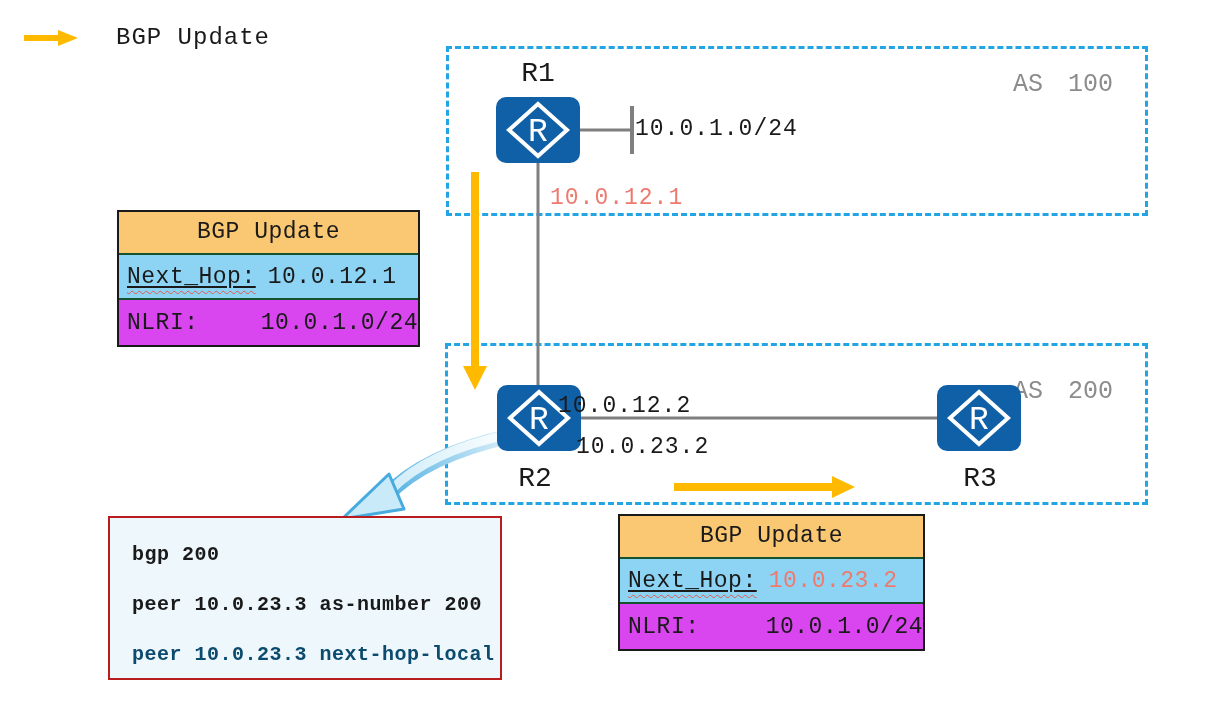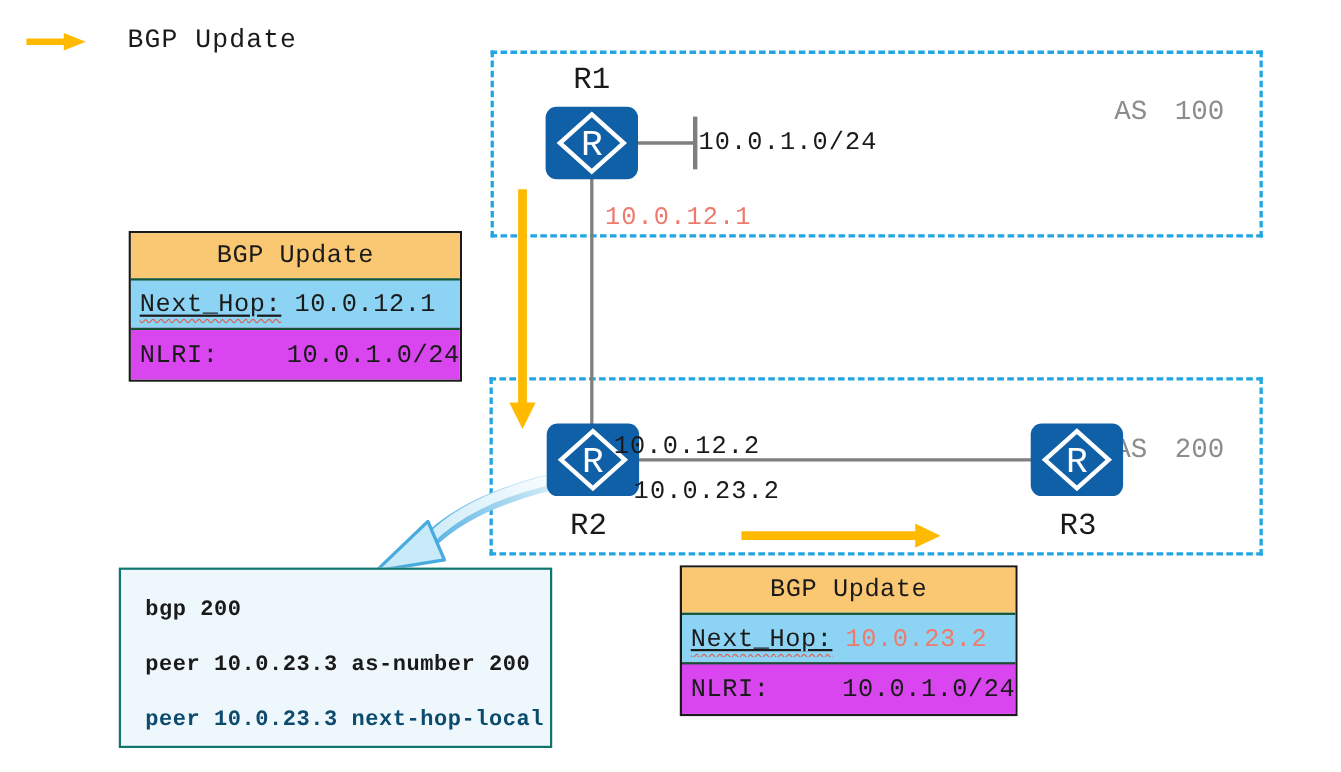--- a/index.html
+++ b/index.html
@@ -2,21 +2,21 @@
 <html><head>
 <meta charset="utf-8">
 <style>
   html,body{margin:0;padding:0;background:#fff;}
   .canvas{
     position:relative;width:1219px;height:702px;background:#ffffff;overflow:hidden;
     font-family:"Liberation Mono","DejaVu Sans Mono",monospace;color:#1a1a1a;
   }
   
   .as-box{position:absolute;border:3px dashed #22A5E2;box-sizing:border-box;}
-  .as-label{position:absolute;color:#8C8C8C;font-size:25px;text-align:right;word-spacing:10px;white-space:nowrap;margin-top:17px;}
+  .as-label{position:absolute;color:#8C8C8C;font-size:25px;text-align:right;word-spacing:10px;white-space:nowrap;}
   
   .router{position:absolute;width:84px;height:66px;background:#1060A8;border-radius:10px;}
   .router-icon{position:absolute;left:0;top:0;width:84px;height:66px;}
   .router-letter{fill:#ffffff;font-family:"Liberation Mono","DejaVu Sans Mono",monospace;font-size:33px;}
   .router-label{position:absolute;font-size:28px;text-align:center;width:84px;white-space:nowrap;}
   
   .iface-label{position:absolute;font-size:23px;letter-spacing:1px;white-space:nowrap;color:#1a1a1a;}
   .iface-label.red{color:#EE7A6F;}
   
   .legend-label{position:absolute;font-size:24px;letter-spacing:1px;white-space:nowrap;}
@@ -26,21 +26,21 @@
   .bgp-th{background:#FAC873;height:41px;line-height:41px;text-align:center;}
   .bgp-row{border-top:2px solid #14532d;padding-left:8px;display:flex;align-items:center;}
   .bgp-row.nexthop{background:#8DD3F3;height:45px;box-sizing:border-box;}
   .bgp-row.nlri{background:#d946ef;height:47px;box-sizing:border-box;justify-content:space-between;}
   .nexthop-wrap{text-decoration:underline wavy #E05A4C;text-decoration-thickness:1px;text-underline-offset:7px;}
   .nexthop-inner{text-decoration:underline;text-decoration-thickness:1.5px;text-underline-offset:3px;}
   .val{margin-left:12px;}
   .val.red{color:#EE7A6F;}
   
   .config-box{position:absolute;left:108px;top:516px;width:394px;height:164px;box-sizing:border-box;
-              background:#EDF7FC;border:2px solid #0f766e;padding:12px 0 15px 22px;}
+              background:#EDF7FC;border:2px solid #b91c1c;padding:12px 0 15px 22px;}
   .config-line{height:50px;line-height:50px;font-size:20px;font-weight:bold;letter-spacing:.5px;white-space:nowrap;color:#1a1a1a;}
   .config-line.red{color:#0c4a6e;}
   
   .layer-boxes{z-index:1;} .layer-lines{z-index:2;} .layer-nodes{z-index:3;}
   svg.connectors{position:absolute;left:0;top:0;width:1219px;height:702px;pointer-events:none;}
 </style>
 </head>
 <body>
 
 <div class="canvas">

